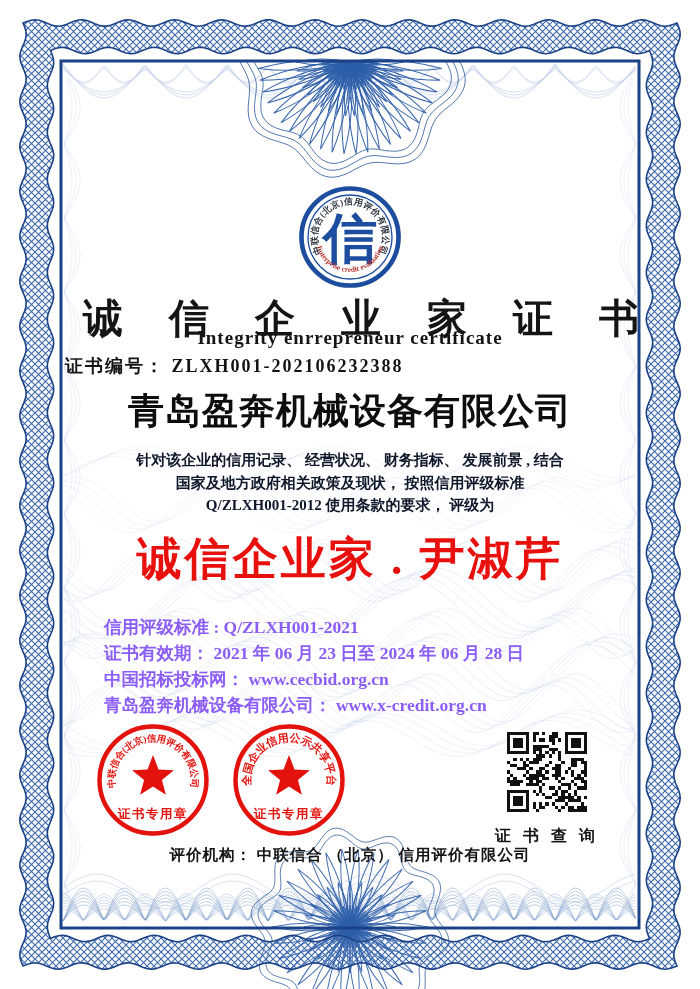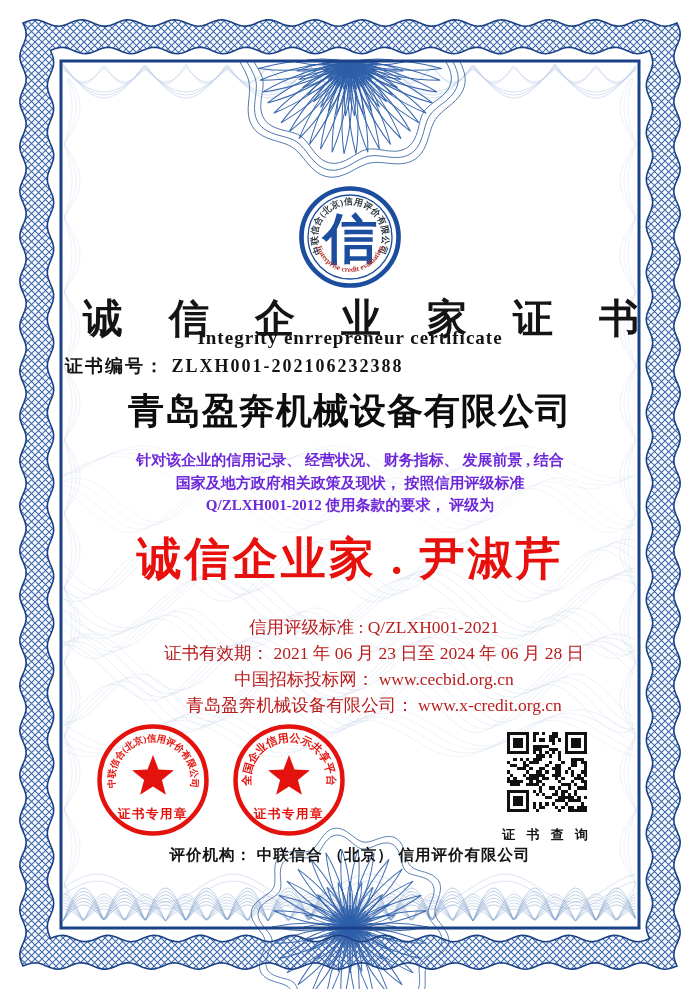--- a/index.html
+++ b/index.html
@@ -25,37 +25,37 @@
   .certno{
     position:absolute;left:65px;top:354px;width:570px;
     text-align:left;font-size:18px;font-weight:700;color:#141414;letter-spacing:2px;
   }
   .company{
     position:absolute;left:65px;top:387px;width:570px;
     text-align:center;font-size:36px;font-weight:700;color:#0d0d0d;letter-spacing:1px;white-space:nowrap;
   }
   .body-text{
     position:absolute;left:65px;top:449px;width:570px;
-    text-align:center;font-size:15px;font-weight:700;color:#6d28d9;line-height:22.5px;
+    text-align:center;font-size:15px;font-weight:700;color:#0f172a;line-height:22.5px;
   }
   .award{
     position:absolute;left:65px;top:529px;width:570px;
     text-align:center;font-size:45px;font-weight:700;color:#e8100c;letter-spacing:3px;white-space:nowrap;
   }
   .details{
     position:absolute;left:104px;top:614px;width:540px;
-    text-align:center;font-size:17.5px;font-weight:400;color:#b91c1c;line-height:26px;
+    text-align:left;font-size:17.5px;font-weight:700;color:#8b5cf6;line-height:26px;
   }
   .seal{position:absolute;top:722px;width:116px;height:116px;}
   .seal1{left:95px;}
   .seal2{left:231px;}
   #qr{position:absolute;left:507px;top:732px;width:80px;height:80px;}
   .qr-label{
     position:absolute;left:487px;top:826px;width:120px;
-    text-align:center;font-size:13px;font-weight:700;color:#141414;letter-spacing:4px;
+    text-align:center;font-size:16px;font-weight:700;color:#141414;letter-spacing:4px;
   }
   .footer{
     position:absolute;left:65px;top:845px;width:570px;
     text-align:center;font-size:15.5px;font-weight:700;color:#141414;letter-spacing:1px;
   }
   .logo-top-arc{font-size:9.5px;font-weight:700;fill:#2d3440;letter-spacing:.4px;}
   .logo-bot-arc{font-size:8px;font-weight:700;fill:#b5342f;}
   .logo-char{font-size:58px;font-weight:700;fill:#1d4d9e;}
   .seal-arc{font-weight:700;fill:#e3120d;}
   .seal-bottom{font-size:12.5px;font-weight:700;fill:#e3120d;letter-spacing:1.5px;}

